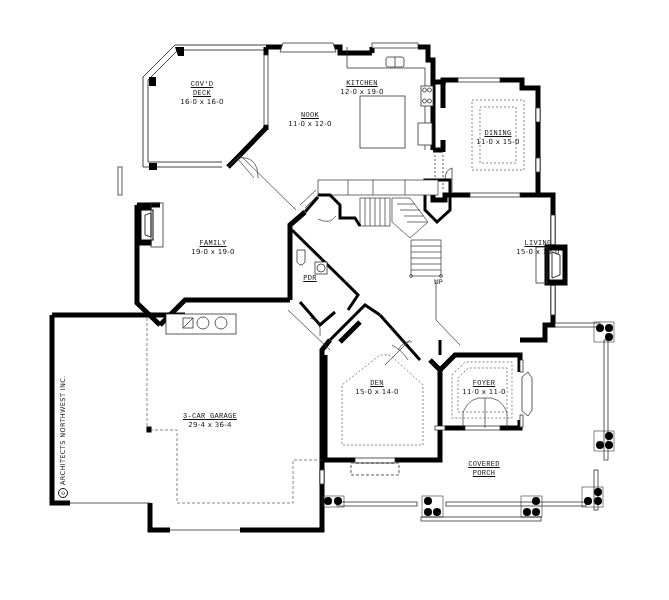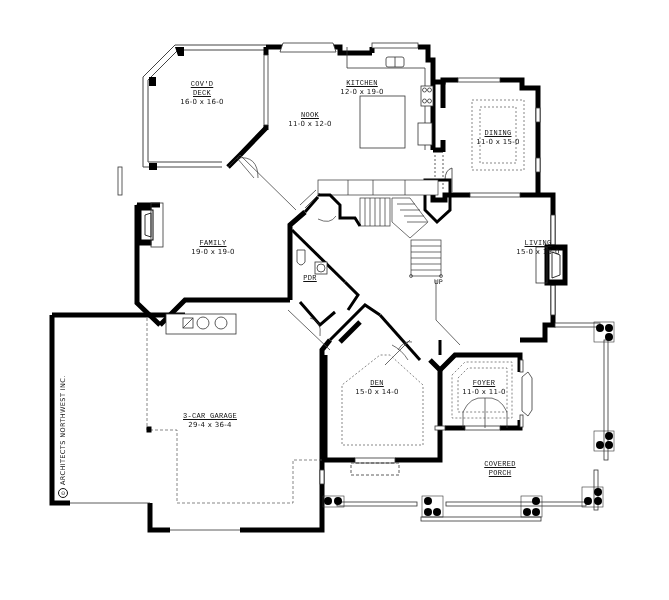--- a/index.html
+++ b/index.html
@@ -320,20 +320,20 @@
 <div class="room-label" style="left:377px; top:379px;">
   <span class="room-name">DEN</span>
   <span class="room-dim">15-0 x 14-0</span>
 </div>
 
 <div class="room-label" style="left:484px; top:379px;">
   <span class="room-name">FOYER</span>
   <span class="room-dim">11-0 x 11-0</span>
 </div>
 
-<div class="room-label" style="left:500px; top:460px;">
+<div class="room-label" style="left:484px; top:460px;">
   <span class="room-name">COVERED</span>
   <span class="room-name">PORCH</span>
 </div>
 
 <div class="small-label" style="left:422px; top:278px;margin-left:12px;">UP</div>
 
 <div class="credit"><span class="copy">©</span><span>ARCHITECTS NORTHWEST INC.</span></div>
 
 </body></html>

